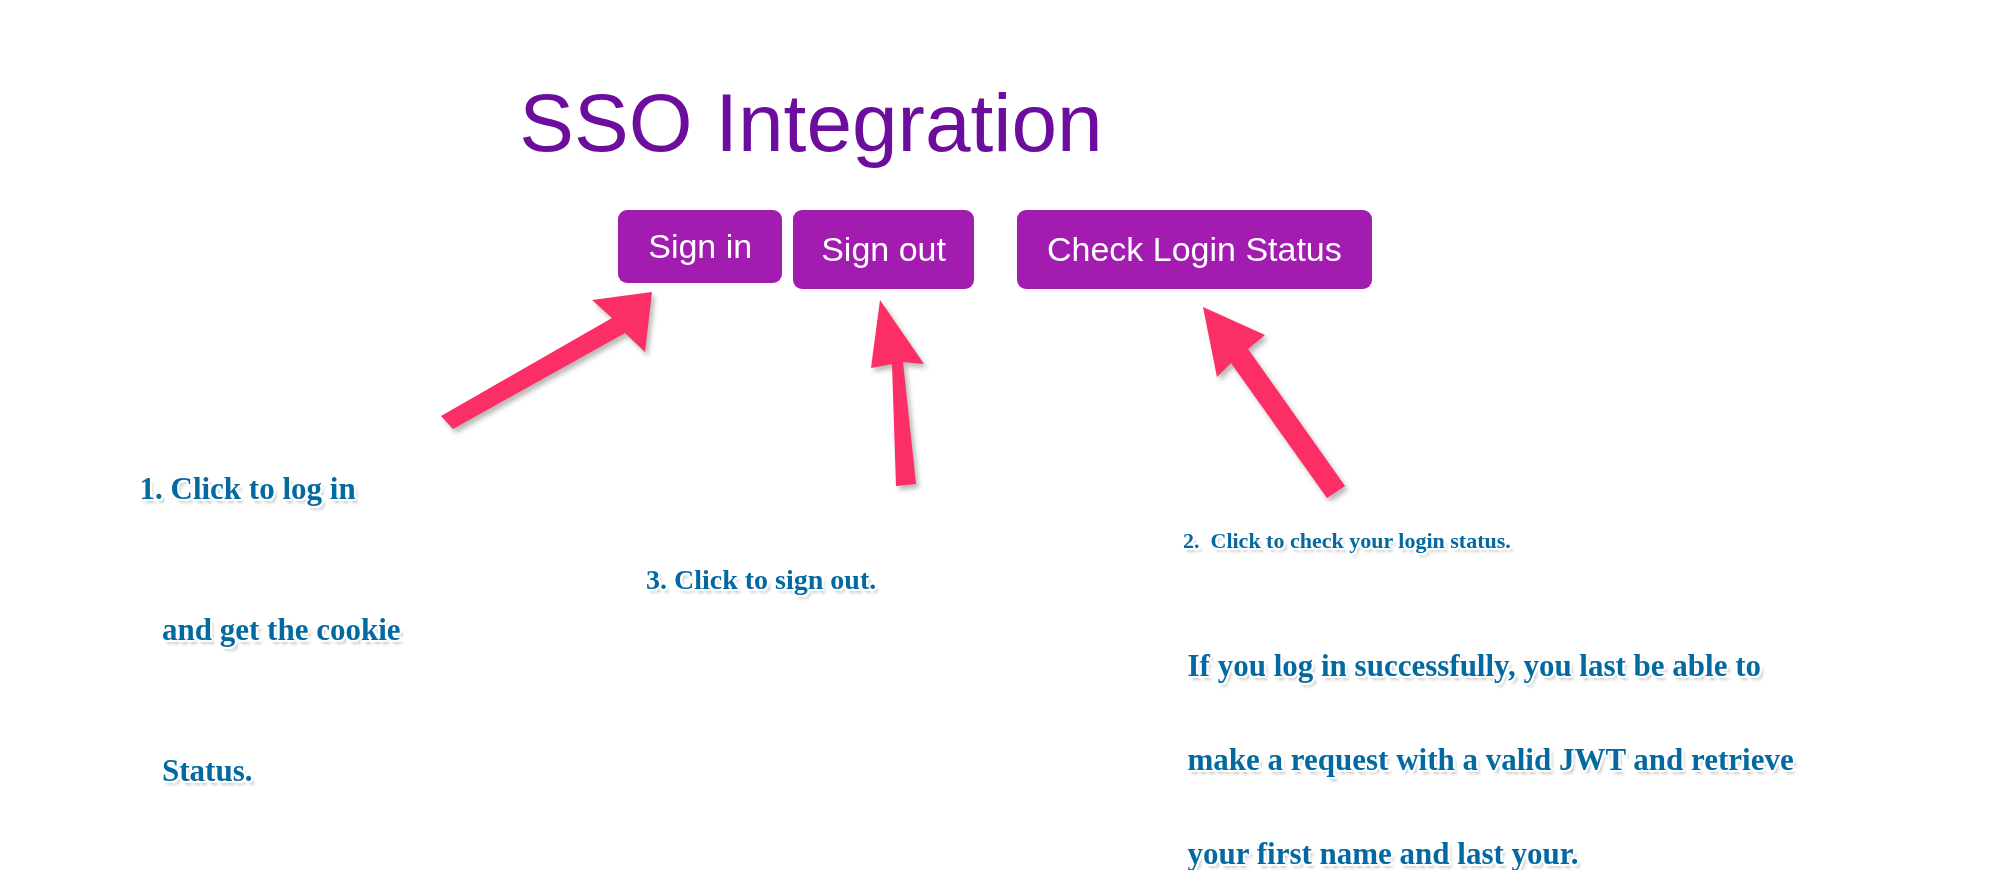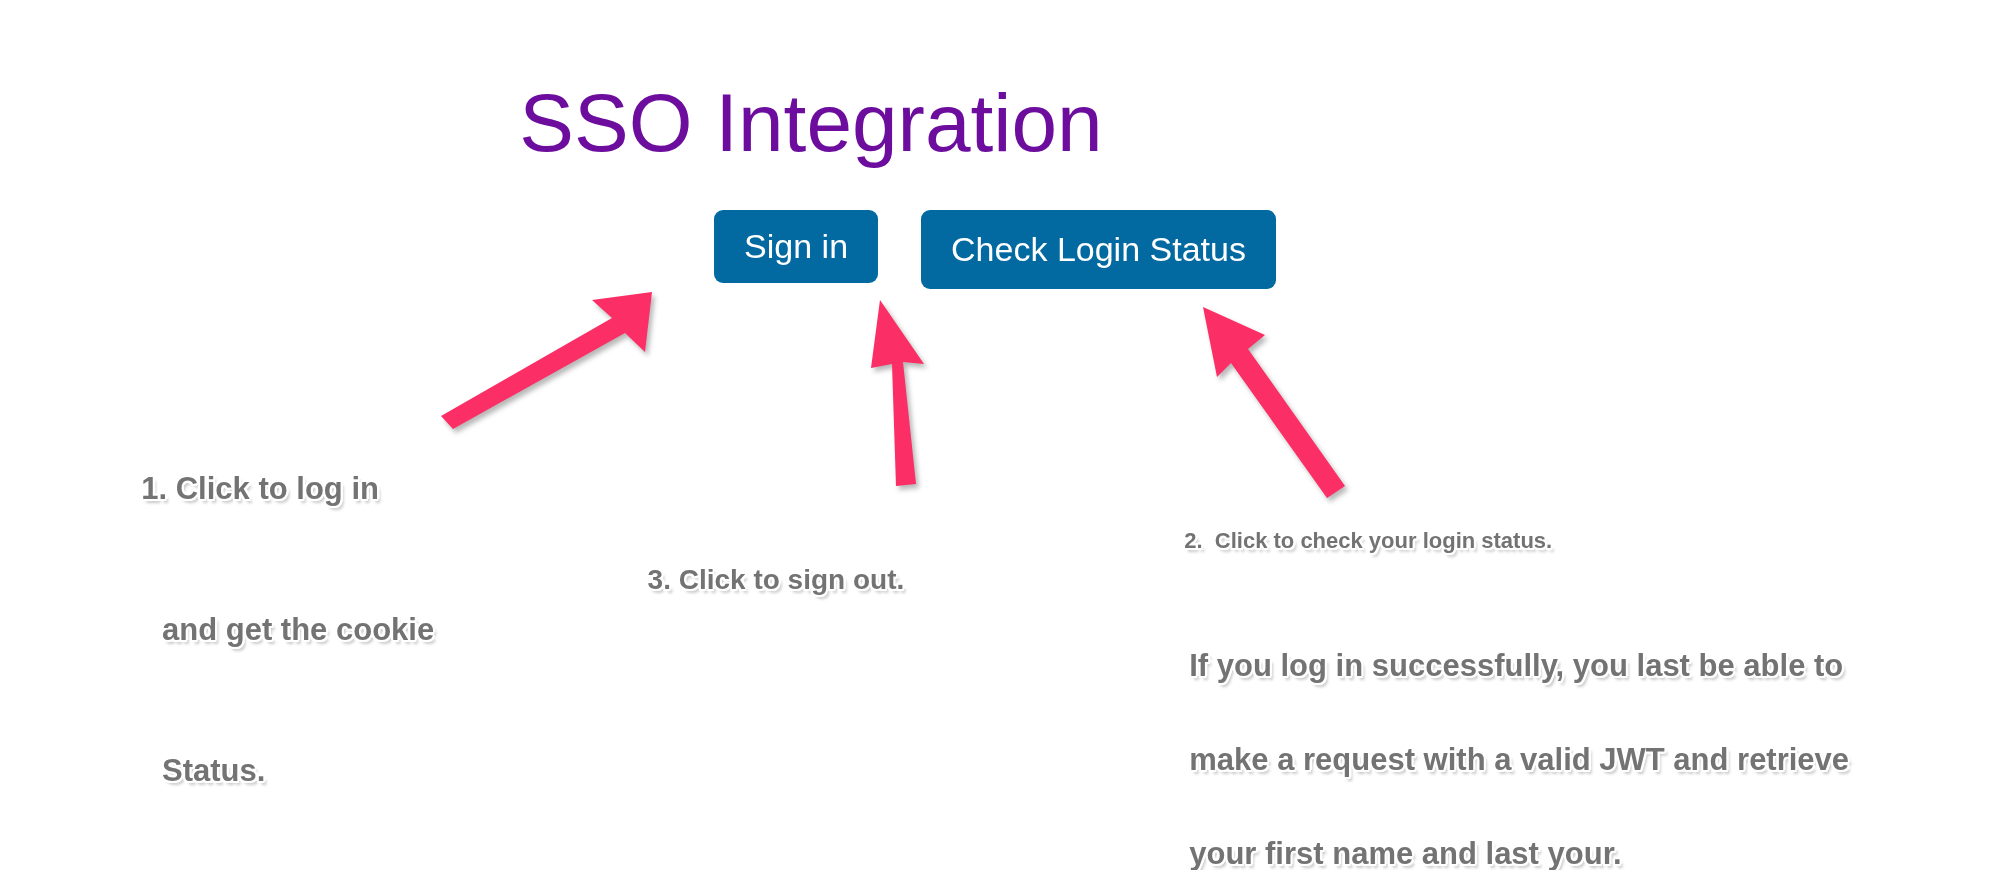--- a/index.html
+++ b/index.html
@@ -37,42 +37,42 @@
     position: absolute;
     left: 0;
     top: 210px;
     width: 1990px;
     display: flex;
     justify-content: center;
     align-items: flex-start;
     gap: 11px;
   }
   .app-button {
-    background: #0369a1;
+    background: #a21caf;
     color: #ffffff;
     border: none;
     border-radius: 9px;
     font-family: "Liberation Sans", sans-serif;
     font-size: 34px;
     line-height: 36px;
     padding: 18px 26px 19px 26px;
     cursor: pointer;
     white-space: nowrap;
     display: inline-block;
   }
   #btn-signin  { padding-left: 30px; padding-right: 30px; }
   #btn-signout { padding: 21px 28px 22px 28px; }
   #btn-status  { padding: 21px 30px 22px 30px; margin-left: 32px; }
 
   
   .annot {
     position: absolute;
-    font-family: Liberation Sans, sans-serif;
+    font-family: Liberation Serif, serif;
     font-weight: bold;
-    color: #737373;
+    color: #0369a1;
     white-space: pre;
     line-height: 1.24;
     text-shadow:
       -1.6px -1.6px 0 #ffffff,
        1.6px -1.6px 0 #ffffff,
       -1.6px  1.6px 0 #ffffff,
        1.6px  1.6px 0 #ffffff,
       -2.4px  0    0 #ffffff,
        2.4px  0    0 #ffffff,
        0     -2.4px 0 #ffffff,
@@ -117,20 +117,21 @@
     filter: drop-shadow(3px 4px 2.5px rgba(0,0,0,0.28));
   }
 </style>
 </head>
 <body>
 
 <h1 id="page-title">SSO Integration</h1>
 
 <div id="button-row">
   <button class="app-button" id="btn-signin">Sign in</button>
+  <button class="app-button" id="btn-signout">Sign out</button>
   <button class="app-button" id="btn-status">Check Login Status</button>
 </div>
 
 <svg id="arrows" viewBox="0 0 1990 870">
 
   <polygon class="arrow-shape" points="441,416 612,318 592,300 652,292 645,352 625,333 453,429"></polygon>
 
   <polygon class="arrow-shape" points="880,300 924,364 903,362 916,484 896,486 892,364 871,368"></polygon>
 
   <polygon class="arrow-shape" points="1203,307 1265,335 1248,349 1345,486 1327,498 1231,363 1217,377"></polygon>

